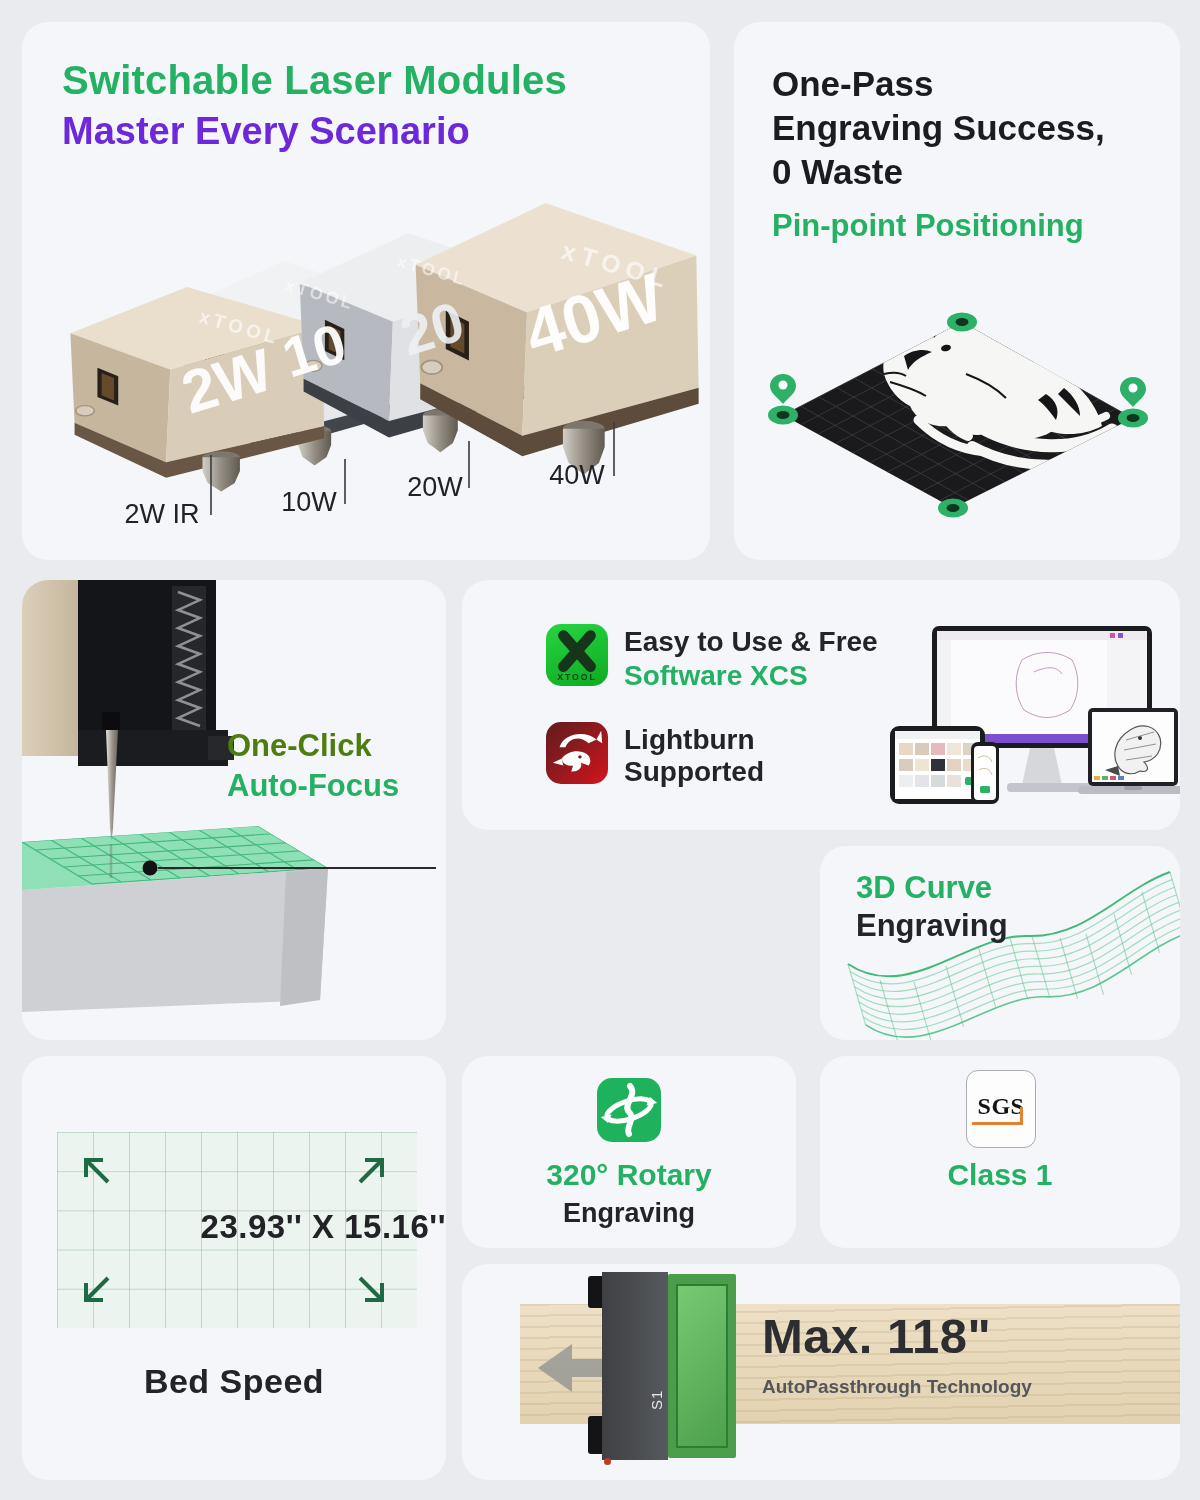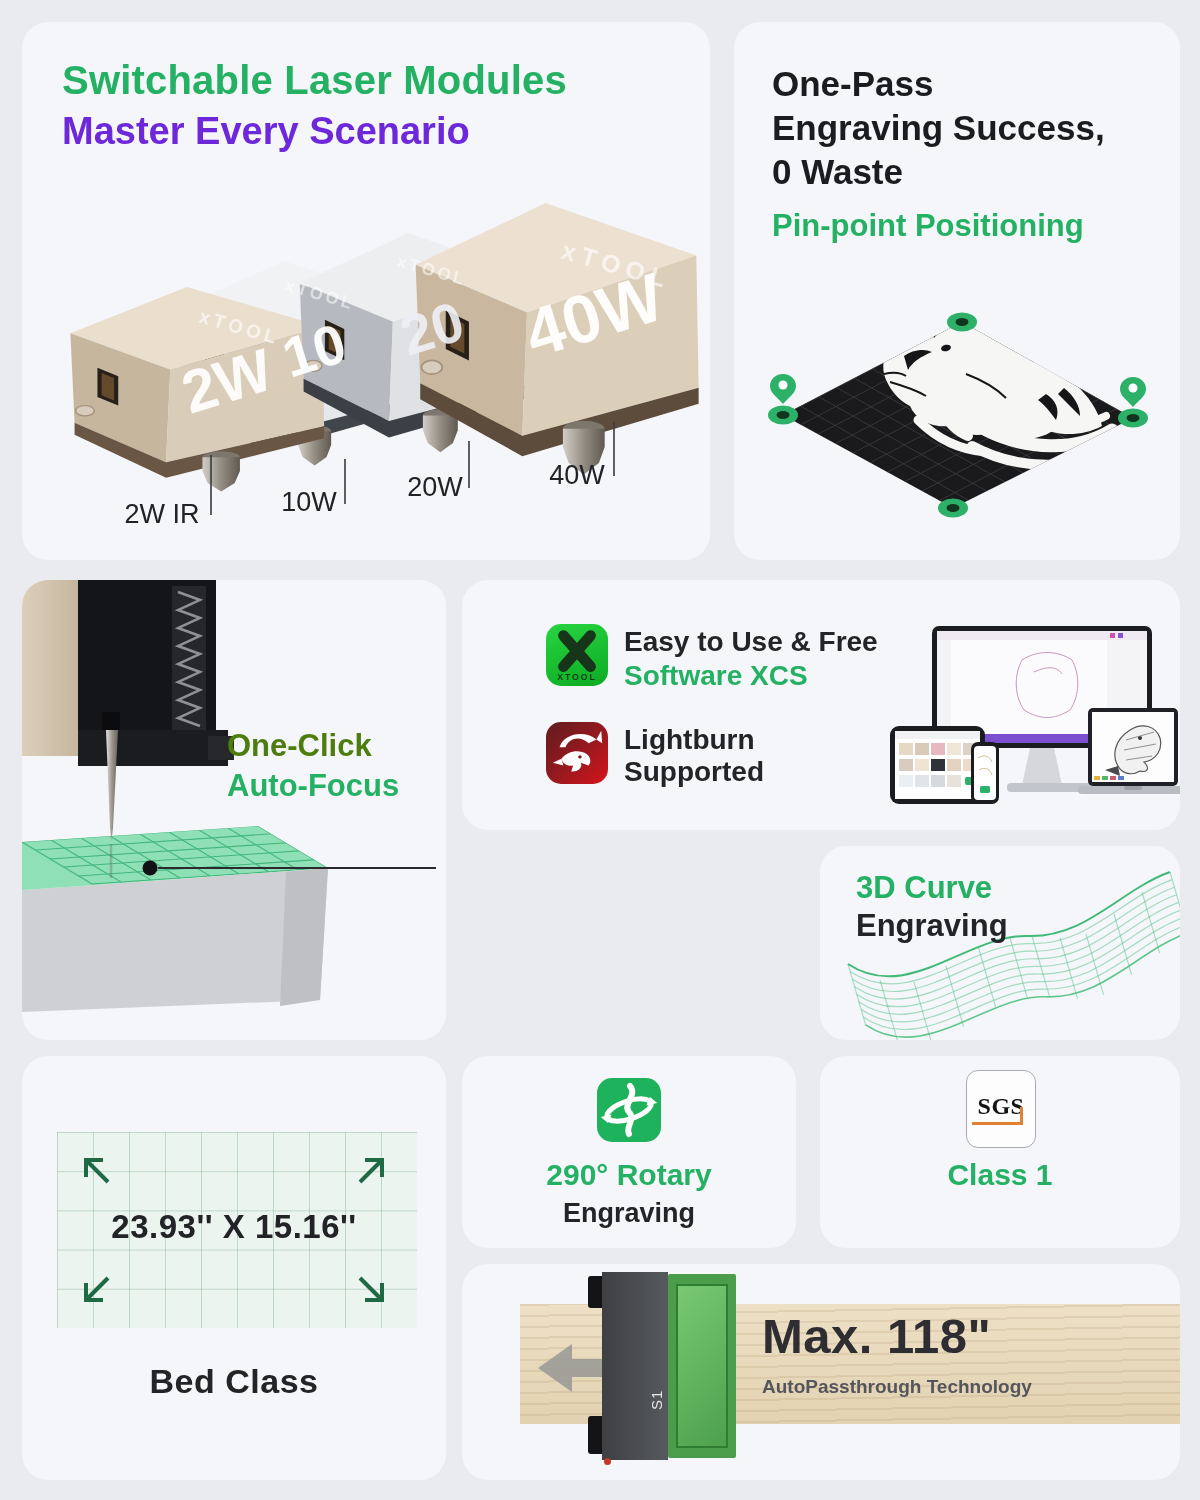--- a/index.html
+++ b/index.html
@@ -47,21 +47,21 @@
 
   
   .curve-l1{left:36px;top:24px;font-size:31px;}
   .curve-l2{left:36px;top:62px;font-size:31px;font-weight:bold;color:#232429;}
 
   
   .bed-grid{left:35px;top:76px;width:360px;height:196px;background-color:#ebf4ee;
     background-image:linear-gradient(to right,rgba(120,170,140,.38) 1px,transparent 1px),
                      linear-gradient(to bottom,rgba(120,170,140,.38) 1px,transparent 1px);
     background-size:36px 39.2px;}
-  .bed-dim{left:0;right:0;top:152px;text-align:center;font-size:33px;font-weight:bold;color:#222327;letter-spacing:.5px;}
+  .bed-dim{left:0;right:0;top:152px;text-align:right;font-size:33px;font-weight:bold;color:#222327;letter-spacing:.5px;}
   .bed-label{left:0;right:0;top:306px;text-align:center;font-size:34px;color:#232429;font-weight:bold;letter-spacing:.5px;}
 
   
   .ic-green{left:135px;top:22px;width:64px;height:64px;border-radius:15px;background:#1fb25c;}
   .small-l1{left:0;right:0;top:102px;text-align:center;font-size:30px;}
   .small-l2{left:0;right:0;top:142px;text-align:center;font-size:27px;color:#232429;font-weight:bold;}
   .sgs-badge{left:146px;top:14px;width:68px;height:76px;background:#fdfdfe;border:1.5px solid #a9abb0;
              border-radius:12px;}
   .sgs-text{position:absolute;left:0;right:0;top:22px;text-align:center;
             font-family:"Liberation Serif",serif;font-weight:bold;font-size:24px;color:#141414;letter-spacing:.5px;}
@@ -417,33 +417,33 @@
         </g>
         <g>
           <path d="M86,222 L64,244 M64,227 L64,244 L81,244"></path>
         </g>
         <g>
           <path d="M338,222 L360,244 M360,227 L360,244 L343,244"></path>
         </g>
       </g>
     </svg>
     <div class="abs bed-dim">23.93'' X 15.16''</div>
-    <div class="abs bed-label">Bed Class</div>
+    <div class="abs bed-label">Bed Speed</div>
   </section>
 
   <section class="card" style="left:462px;top:1056px;width:334px;height:192px;">
     <div class="abs ic-green">
       <svg width="64" height="64" viewBox="0 0 64 64">
         <ellipse cx="32" cy="32" rx="23" ry="9" fill="none" stroke="#fff" stroke-width="5" transform="rotate(-18 32 32)"></ellipse>
         <path d="M8,38 L3,30 L14,31 Z" fill="#fff" transform="rotate(-18 32 32)"></path>
         <path d="M56,26 L61,34 L50,33 Z" fill="#fff" transform="rotate(-18 32 32)"></path>
         <path d="M33,8 C41,17 25,27 32,34 C39,41 28,49 32,56" fill="none" stroke="#fff" stroke-width="6" stroke-linecap="round"></path>
       </svg>
     </div>
-    <div class="abs t-green small-l1">290° Rotary</div>
+    <div class="abs t-green small-l1">320° Rotary</div>
     <div class="abs small-l2">Engraving</div>
   </section>
 
   <section class="card" style="left:820px;top:1056px;width:360px;height:192px;">
     <div class="abs sgs-badge">
       <div class="sgs-text">SGS</div>
       <div class="sgs-line"></div>
       <div class="sgs-tick"></div>
     </div>
     <div class="abs t-green small-l1">Class 1</div>

